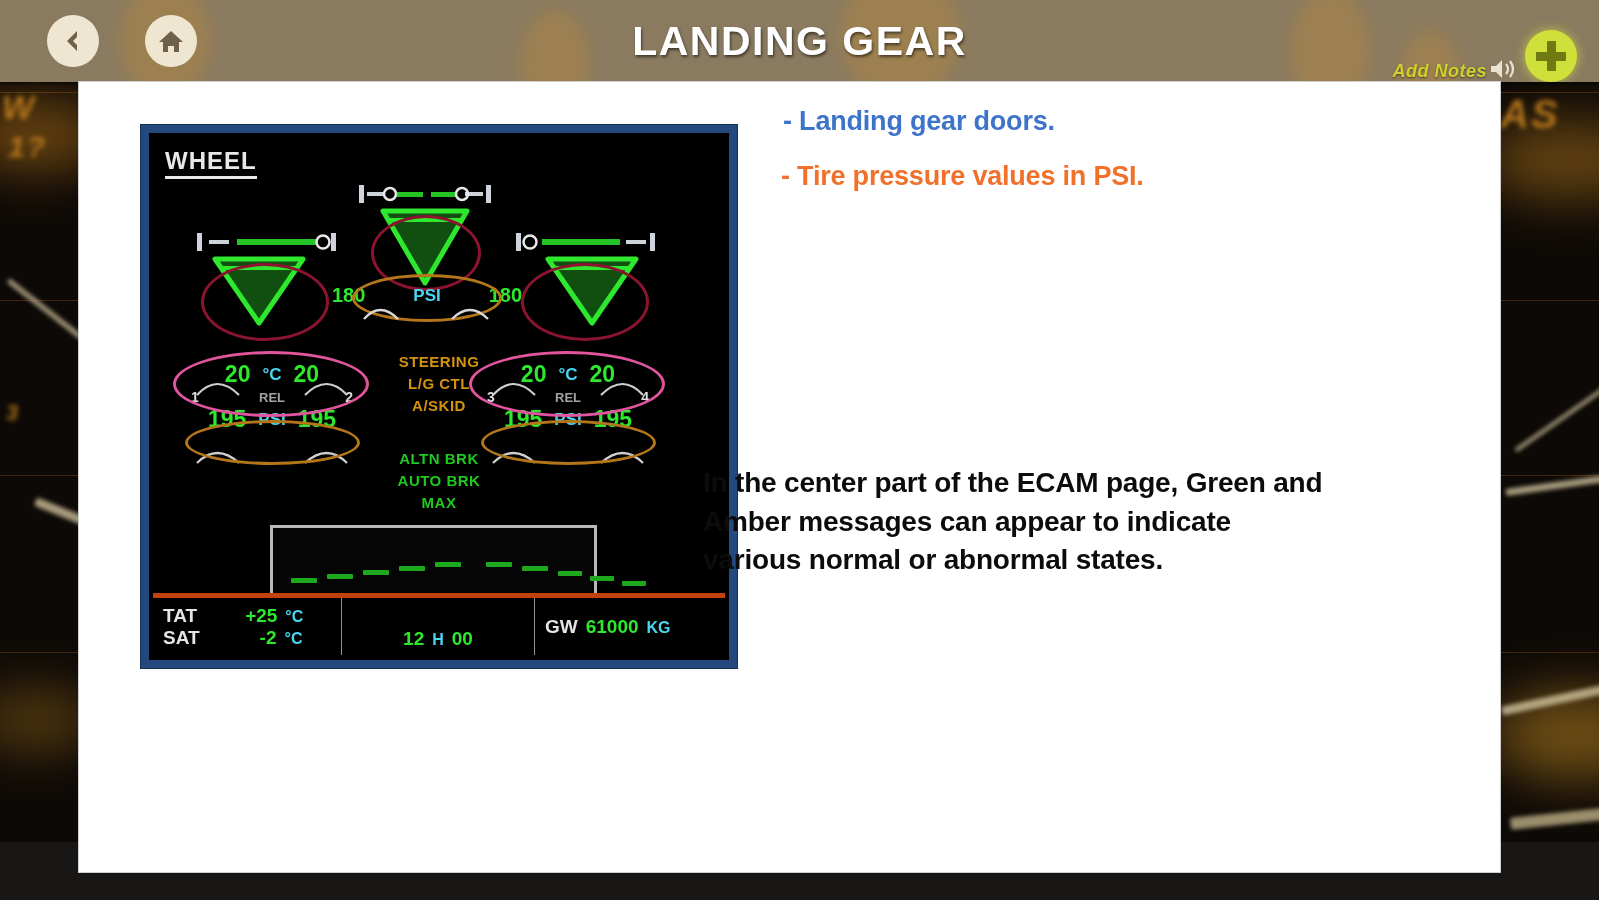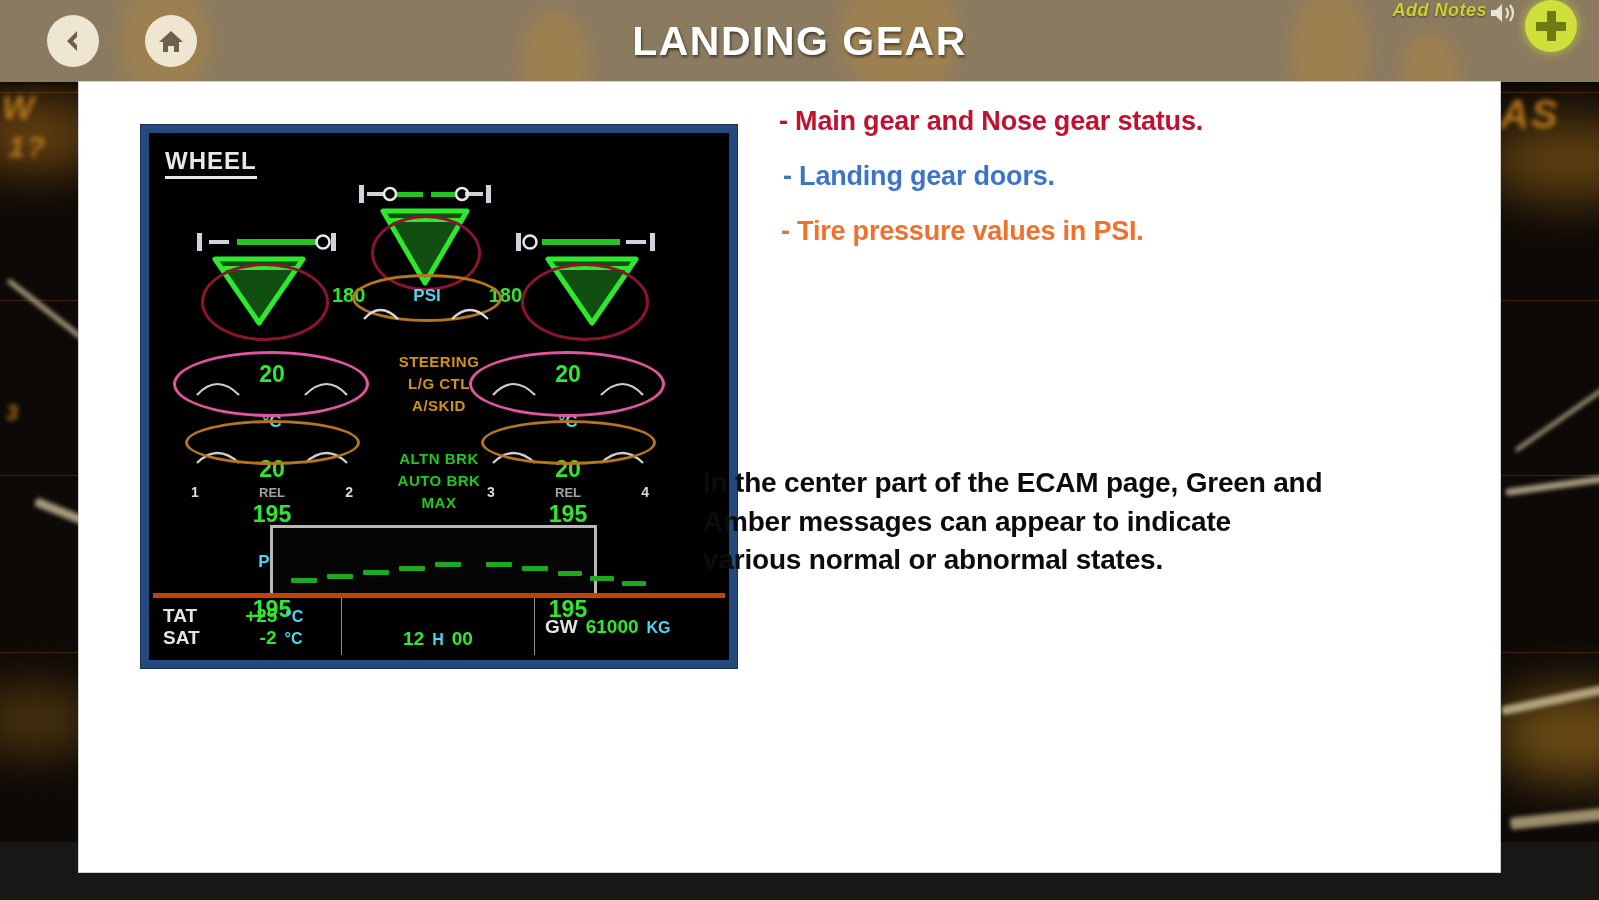--- a/index.html
+++ b/index.html
@@ -54,21 +54,21 @@
   #page-title {
     position:absolute; left:0; right:0; text-align:center;
     color:#ffffff; font-size:41px; font-weight:bold;
     letter-spacing:1.5px; z-index:2;
     text-shadow:1px 2px 3px rgba(0,0,0,.55);
     font-family:"Liberation Sans", sans-serif;
   }
 
   #notes-group {
     position:absolute; right:22px; top:0; height:82px;
-    display:flex; align-items:flex-start; z-index:3;
+    display:flex; align-items:flex-end; z-index:3;
   }
   #add-notes-label {
     color:#cfd12f; font-size:18px; font-weight:bold; font-style:italic;
     letter-spacing:.5px; text-shadow:0 1px 2px rgba(0,0,0,.5);
     cursor:pointer;
   }
   #notes-sound-icon { width:34px; height:26px; position:relative; cursor:pointer; }
   #plus-btn {
     width:52px; height:52px; border-radius:50%;
     background:#cfe03a; display:flex; align-items:center; justify-content:center;
@@ -121,21 +121,21 @@
   .center-msgs {
     position:absolute; left:50%; transform:translateX(-50%);
     text-align:center; line-height:1.48;
   }
   .msg-amber { color:#d4930f; font-size:15px; font-weight:bold; letter-spacing:.5px; }
   .msg-green { color:#1fc91f; font-size:15px; font-weight:bold; letter-spacing:.5px; }
 
   .brk-group { position:absolute; width:190px; }
   .brk-temp-row, .brk-psi-row {
     display:flex; align-items:center; justify-content:center;
-    gap:24px; font-size:23px; font-weight:bold;flex-direction:column;
+    gap:12px; font-size:23px; font-weight:bold;
   }
   .wheel-nums {
     display:flex; align-items:center; justify-content:space-between;
     font-size:14px; color:#dcdcdc; font-weight:bold;
     padding:0 14px; margin:1px 0;
   }
   .rel-lbl { color:#a3a3a3; font-size:13px; font-weight:bold; }
 
   .ann-ellipse {
     position:absolute; border-radius:50%; pointer-events:none;
@@ -433,21 +433,20 @@
             <span class="f-val">61000</span>
             <span class="f-unit">KG</span>
           </div>
         </div>
       </div>
 
     </div>
   </div>
 
   <div id="bullets">
-    <div class="bullet b1">- Main gear and Nose gear status.</div>
     <div class="bullet b2">- Landing gear doors.</div>
     <div class="bullet b3">- Tire pressure values in PSI.</div>
   </div>
 
   <div id="para">In the center part of the ECAM page, Green and Amber messages can appear to indicate various normal or abnormal states.</div>
 
 
 </div>
 
 </body></html>

